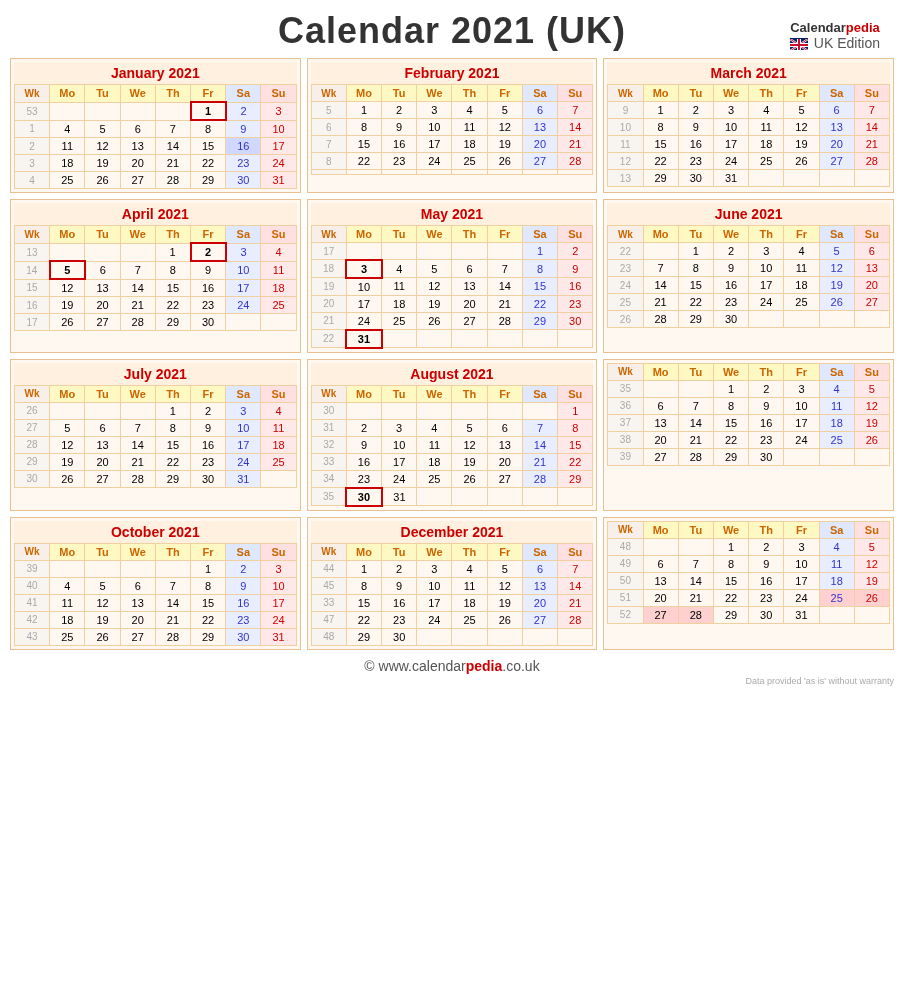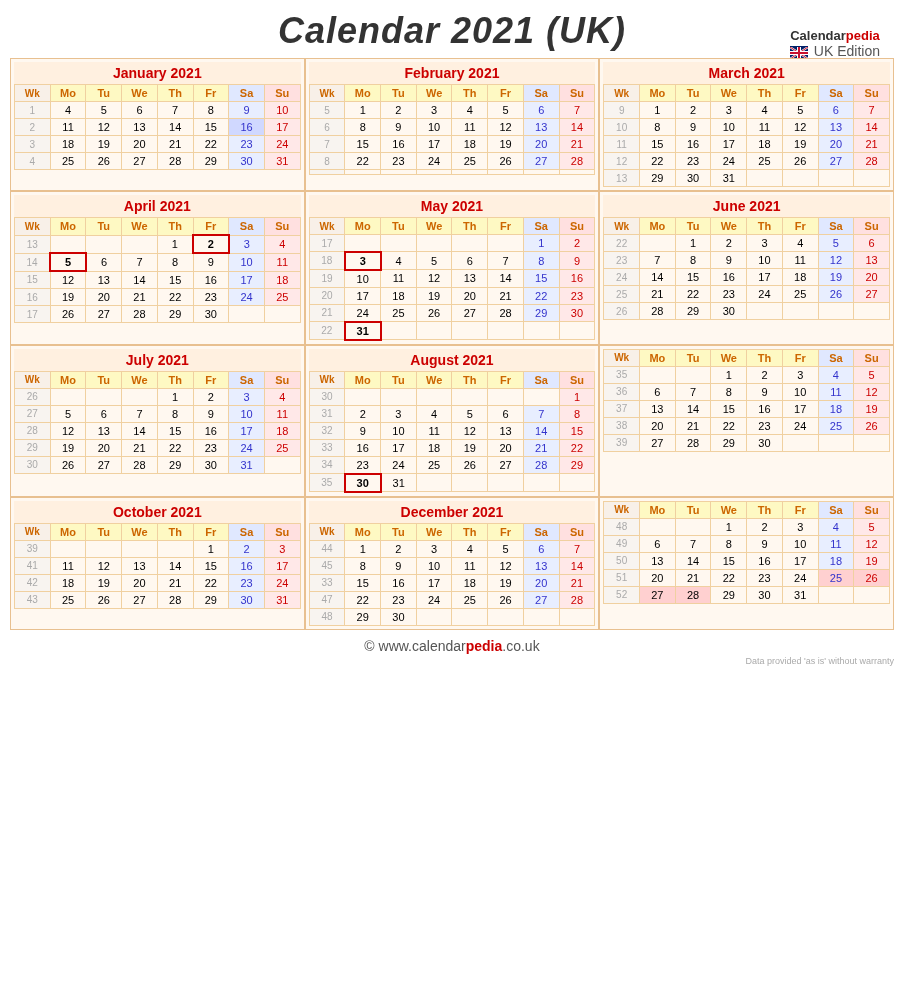--- a/index.html
+++ b/index.html
@@ -10,41 +10,40 @@
       min-height: 993px;
       padding: 10px;
     }
     .page-title {
       text-align: center;
       font-size: 36px;
       font-weight: bold;
       color: #333;
       margin-bottom: 4px;
       letter-spacing: 1px;
-      font-style: italic;
     }
     .logo-area {
       position: absolute;
       top: 10px;
       right: 14px;
       text-align: center;
       font-size: 11px;
-      margin-top: 8px;
     }
     .logo-text {
       font-size: 13px;
       font-weight: bold;
       color: #333;
     }
     .logo-text span { color: #cc0000; }
     .logo-sub { font-size: 14px; color: #555; }
     
     .calendars-grid {
       display: grid;
       grid-template-columns: repeat(3, 1fr);
+      gap: 6px;
       margin-top: 6px;
     }
     
     .month-block {
       border: 1px solid #e8c090;
       background: #fff8f0;
       padding: 3px;
     }
     
     .month-title {
@@ -144,20 +143,30 @@
               <th>Tu</th>
               <th>We</th>
               <th>Th</th>
               <th>Fr</th>
               <th class="col-sa">Sa</th>
               <th class="col-su">Su</th>
             </tr>
           </thead>
           <tbody>
             <tr>
+              <td class="td-wk">53</td>
+              <td style="background: rgb(255, 248, 240);"></td>
+              <td style="background: rgb(255, 248, 240);"></td>
+              <td style="background: rgb(255, 248, 240);"></td>
+              <td style="background: rgb(255, 248, 240);"></td>
+              <td class="td-today">1</td>
+              <td class="td-sa">2</td>
+              <td class="td-su">3</td>
+            </tr>
+            <tr>
               <td class="td-wk">1</td>
               <td>4</td>
               <td>5</td>
               <td>6</td>
               <td>7</td>
               <td>8</td>
               <td class="td-sa">9</td>
               <td class="td-su">10</td>
             </tr>
             <tr>
@@ -782,20 +791,30 @@
           <tbody>
             <tr>
               <td class="td-wk">39</td>
               <td style="background: rgb(255, 248, 240);"></td>
               <td style="background: rgb(255, 248, 240);"></td>
               <td style="background: rgb(255, 248, 240);"></td>
               <td style="background: rgb(255, 248, 240);"></td>
               <td>1</td>
               <td class="td-sa">2</td>
               <td class="td-su">3</td>
+            </tr>
+            <tr>
+              <td class="td-wk">40</td>
+              <td>4</td>
+              <td>5</td>
+              <td>6</td>
+              <td>7</td>
+              <td>8</td>
+              <td class="td-sa">9</td>
+              <td class="td-su">10</td>
             </tr>
             <tr>
               <td class="td-wk">41</td>
               <td>11</td>
               <td>12</td>
               <td>13</td>
               <td>14</td>
               <td>15</td>
               <td class="td-sa">16</td>
               <td class="td-su">17</td>

